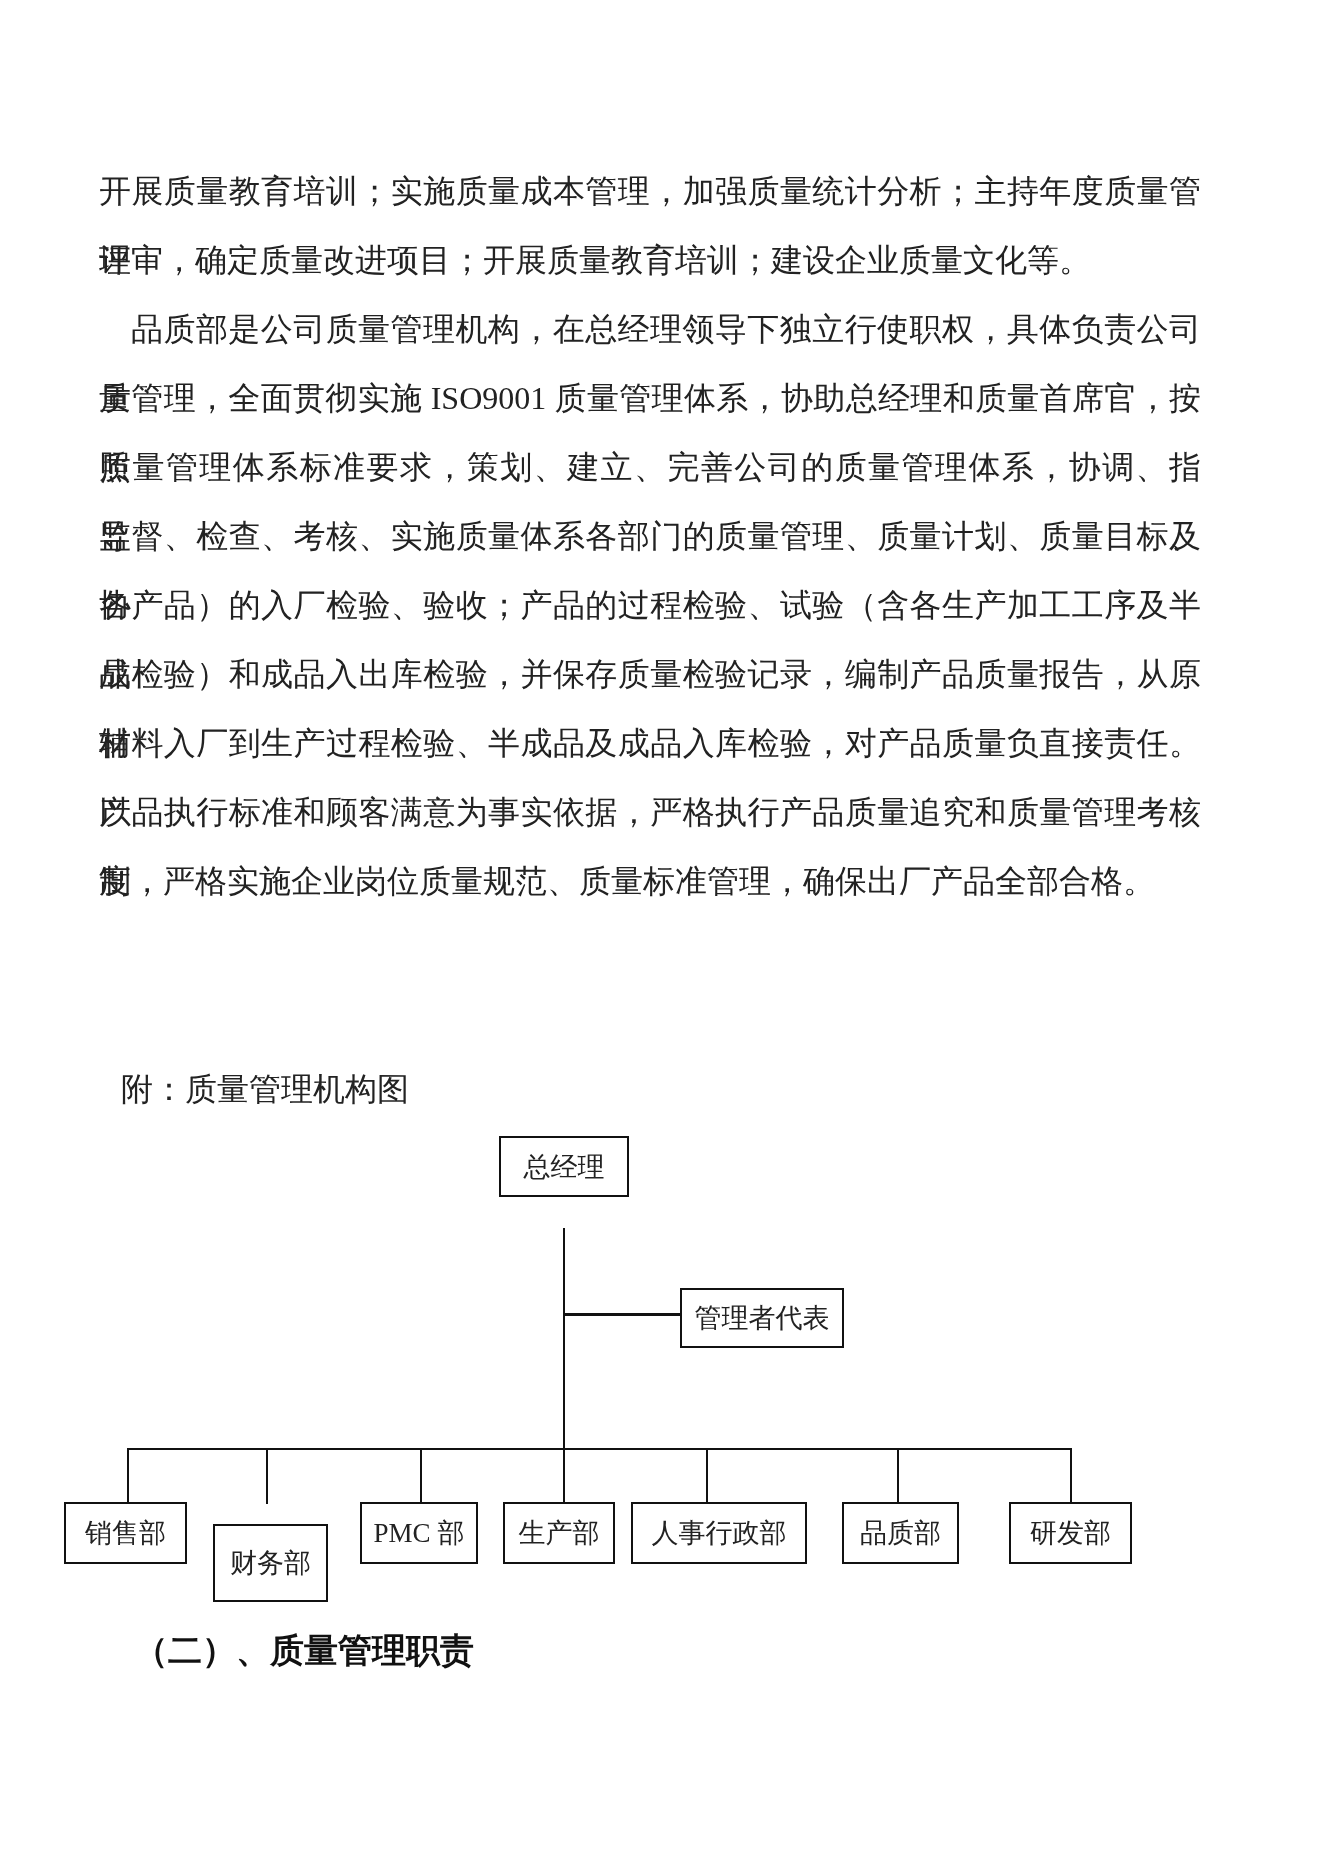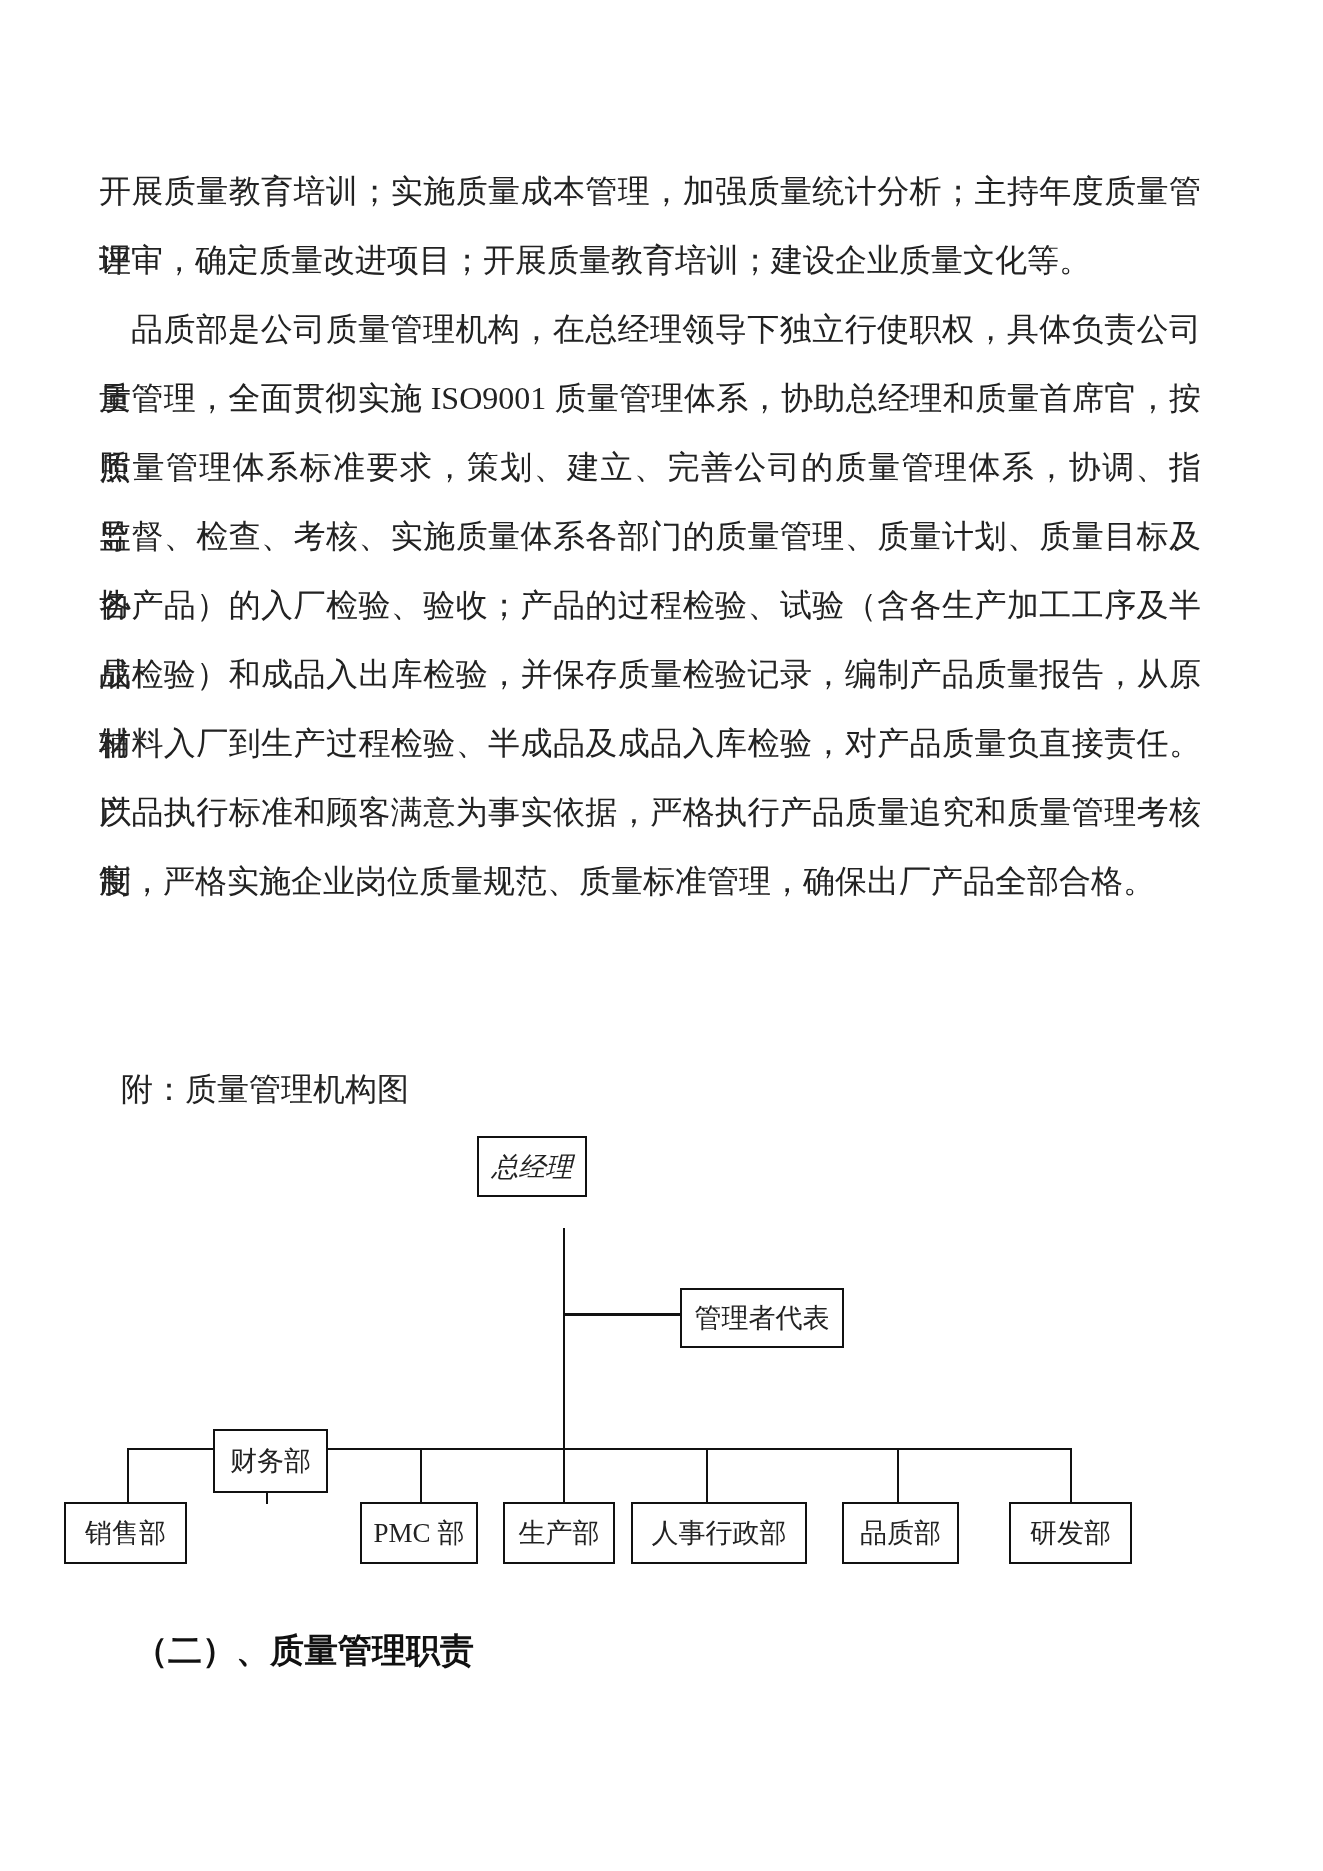--- a/index.html
+++ b/index.html
@@ -65,35 +65,35 @@
       <div class="line">协产品）的入厂检验、验收；产品的过程检验、试验（含各生产加工工序及半成</div>
       <div class="line">品检验）和成品入出库检验，并保存质量检验记录，编制产品质量报告，从原辅</div>
       <div class="line">材料入厂到生产过程检验、半成品及成品入库检验，对产品质量负直接责任。以</div>
       <div class="line">产品执行标准和顾客满意为事实依据，严格执行产品质量追究和质量管理考核制</div>
       <div class="line last">度，严格实施企业岗位质量规范、质量标准管理，确保出厂产品全部合格。</div>
     </div>
 
   <div class="caption">附：质量管理机构图</div>
 
   <div>
-    <div class="org-box" style="left:477px; top:1136px; width:110px; height:61px;font-style:italic;">总经理</div>
+    <div class="org-box" style="left:499px; top:1136px; width:130px; height:61px;">总经理</div>
 
     <div class="connector" style="left:563px; top:1228px; width:2px; height:276px;"></div>
 
     <div class="connector" style="left:564px; top:1313px; width:117px; height:3px;"></div>
 
     <div class="org-box" style="left:680px; top:1288px; width:164px; height:60px;">管理者代表</div>
 
     <div class="connector" style="left:128px; top:1448px; width:943px; height:2px;"></div>
 
     <div id="dept-container">
         <div class="connector" style="left: 127px; top: 1448px; width: 2px; height: 56px;"></div>
         <div class="org-box" style="left: 64px; top: 1502px; width: 123px; height: 62px;">销售部</div>
         <div class="connector" style="left: 266px; top: 1448px; width: 2px; height: 56px;"></div>
-        <div class="org-box" style="left: 213px; top: 1429px; width: 115px; height: 64px;">财务部</div>
+        <div class="org-box" style="left: 213px; top: 1524px; width: 115px; height: 78px;">财务部</div>
         <div class="connector" style="left: 420px; top: 1448px; width: 2px; height: 56px;"></div>
         <div class="org-box" style="left: 360px; top: 1502px; width: 118px; height: 62px;">PMC 部</div>
         <div class="org-box" style="left: 503px; top: 1502px; width: 112px; height: 62px;">生产部</div>
         <div class="connector" style="left: 706px; top: 1448px; width: 2px; height: 56px;"></div>
         <div class="org-box" style="left: 631px; top: 1502px; width: 176px; height: 62px;">人事行政部</div>
         <div class="connector" style="left: 897px; top: 1448px; width: 2px; height: 56px;"></div>
         <div class="org-box" style="left: 842px; top: 1502px; width: 117px; height: 62px;">品质部</div>
         <div class="connector" style="left: 1070px; top: 1448px; width: 2px; height: 56px;"></div>
         <div class="org-box" style="left: 1009px; top: 1502px; width: 123px; height: 62px;">研发部</div>
       </div>

